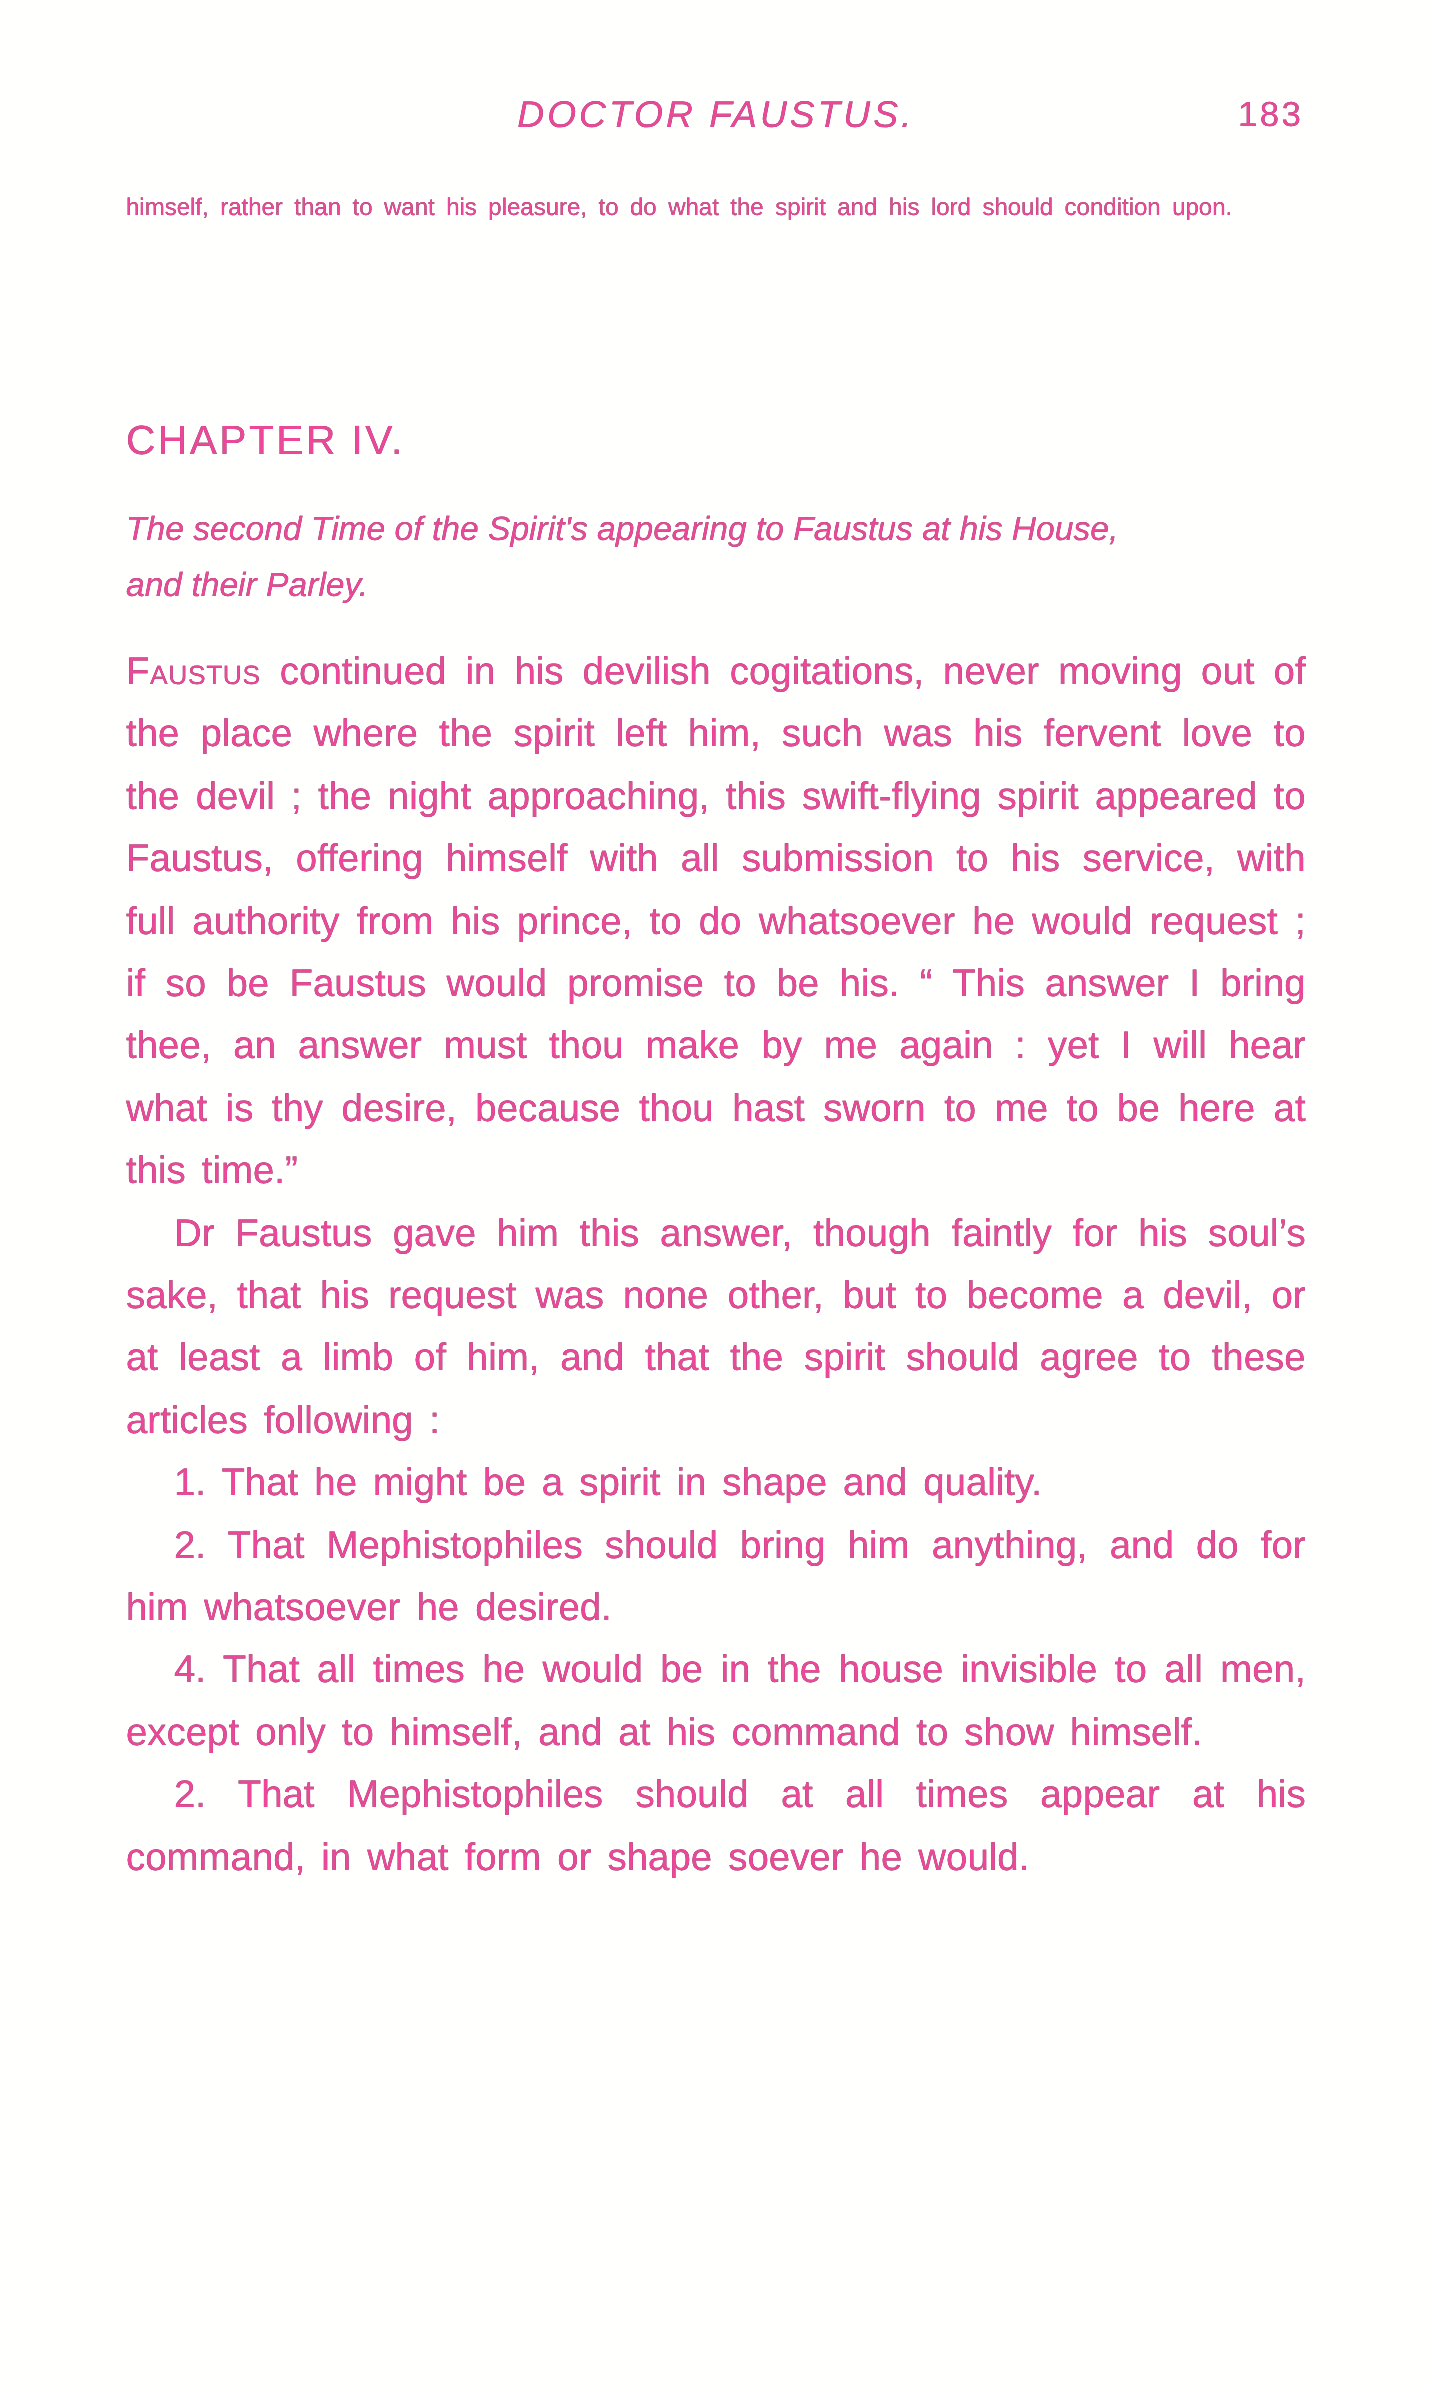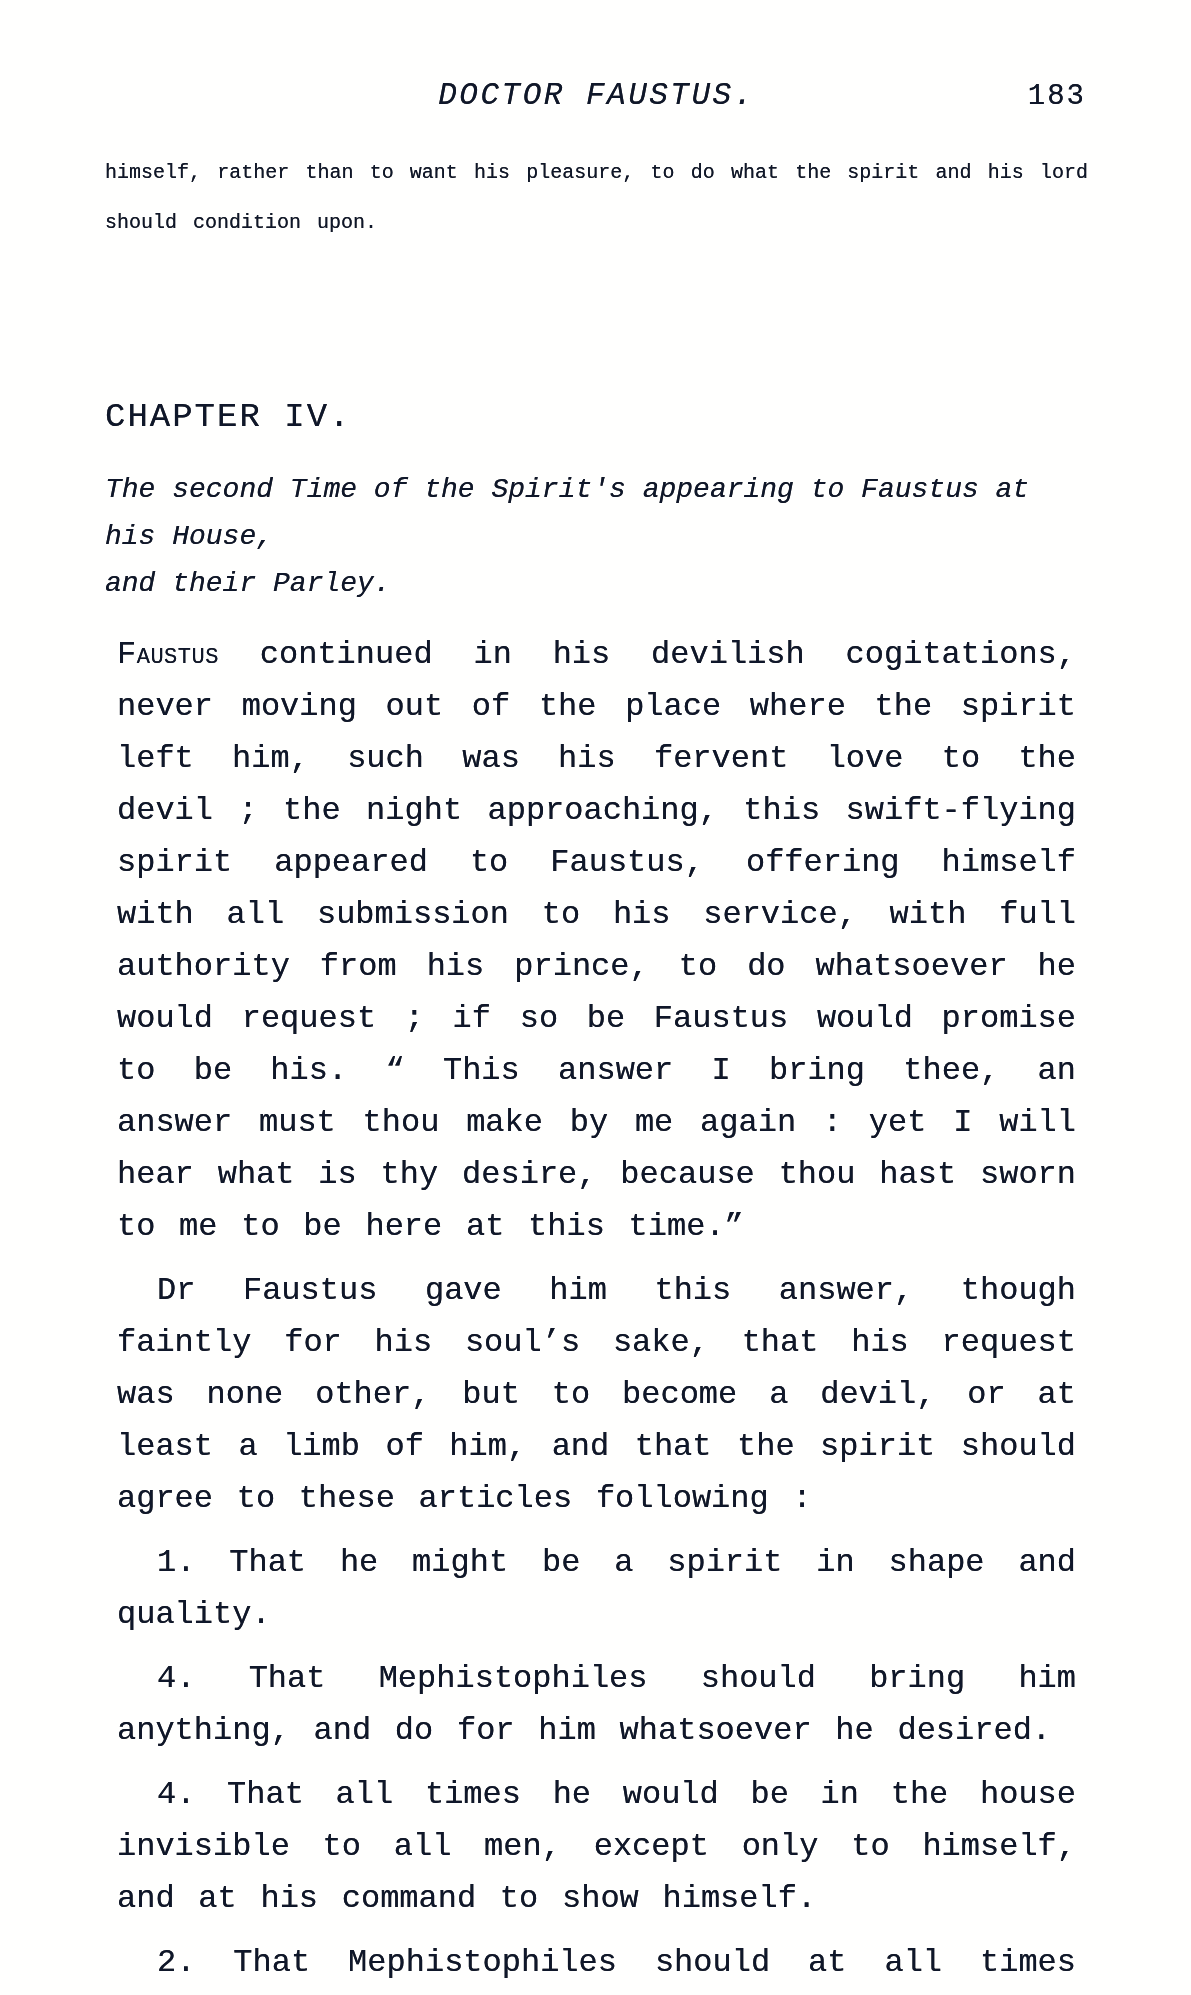--- a/index.html
+++ b/index.html
@@ -2,22 +2,22 @@
 <html><head>
 <meta charset="utf-8">
 <style>
   html, body { margin: 0; padding: 0; background: #ffffff; }
   .page {
     position: relative;
     width: 1191px;
     height: 1995px;
     margin: 0 auto;
     background: #fffffe;
-    color: #0f172a;
-    font-family: Liberation Mono, monospace;
+    color: #ec4899;
+    font-family: Liberation Sans, sans-serif;
     box-sizing: border-box;
     padding: 78px 103px 0 105px;
     overflow: hidden;
     text-shadow: 0 0 0.5px rgba(20,18,15,0.85);
   }
   .running-header {
     position: relative;
     height: 42px;
   }
   .running-title {
@@ -57,21 +57,21 @@
     font-size: 28px;
     line-height: 47px;
   }
   .body-text {
     margin-top: 22px;
     font-size: 32px;
     line-height: 52px;
     text-align: justify;
     word-spacing: 4.5px;
   }
-  .body-text p { margin: 12px; text-indent: 40px; }
+  .body-text p { margin: 0; text-indent: 40px; }
   .body-text p.opening { text-indent: 0; }
   .smallcaps { font-variant: small-caps; letter-spacing: 0.5px; }
 </style>
 </head>
 <body>
 
 <div class="page">
 
   <div class="running-header">
     <span class="running-title">DOCTOR FAUSTUS.</span>
@@ -86,19 +86,19 @@
     <div>The second Time of the Spirit's appearing to Faustus at his House,</div>
     <div>and their Parley.</div>
   </div>
 
   <div class="body-text">
     <p class="opening"><span class="smallcaps">Faustus</span> <span>continued in his devilish cogitations, never moving out of the place where the spirit left him, such was his fervent love to the devil ; the night approaching, this swift-flying spirit appeared to Faustus, offering himself with all submission to his service, with full authority from his prince, to do whatsoever he would request ; if so be Faustus would promise to be his. “ This answer I bring thee, an answer must thou make by me again : yet I will hear what is thy desire, because thou hast sworn to me to be here at this time.”</span></p>
 
     <p>Dr Faustus gave him this answer, though faintly for his soul’s sake, that his request was none other, but to become a devil, or at least a limb of him, and that the spirit should agree to these articles following :</p>
 
     <p>1. That he might be a spirit in shape and quality.</p>
-    <p>4. That Mephistophiles should bring him anything, and do for him whatsoever he desired.</p>
+    <p>2. That Mephistophiles should bring him anything, and do for him whatsoever he desired.</p>
     <p>4. That all times he would be in the house invisible to all men, except only to himself, and at his command to show himself.</p>
     <p>2. That Mephistophiles should at all times appear at his command, in what form or shape soever he would.</p>
 
   </div>
 
 </div>
 
 </body></html>

